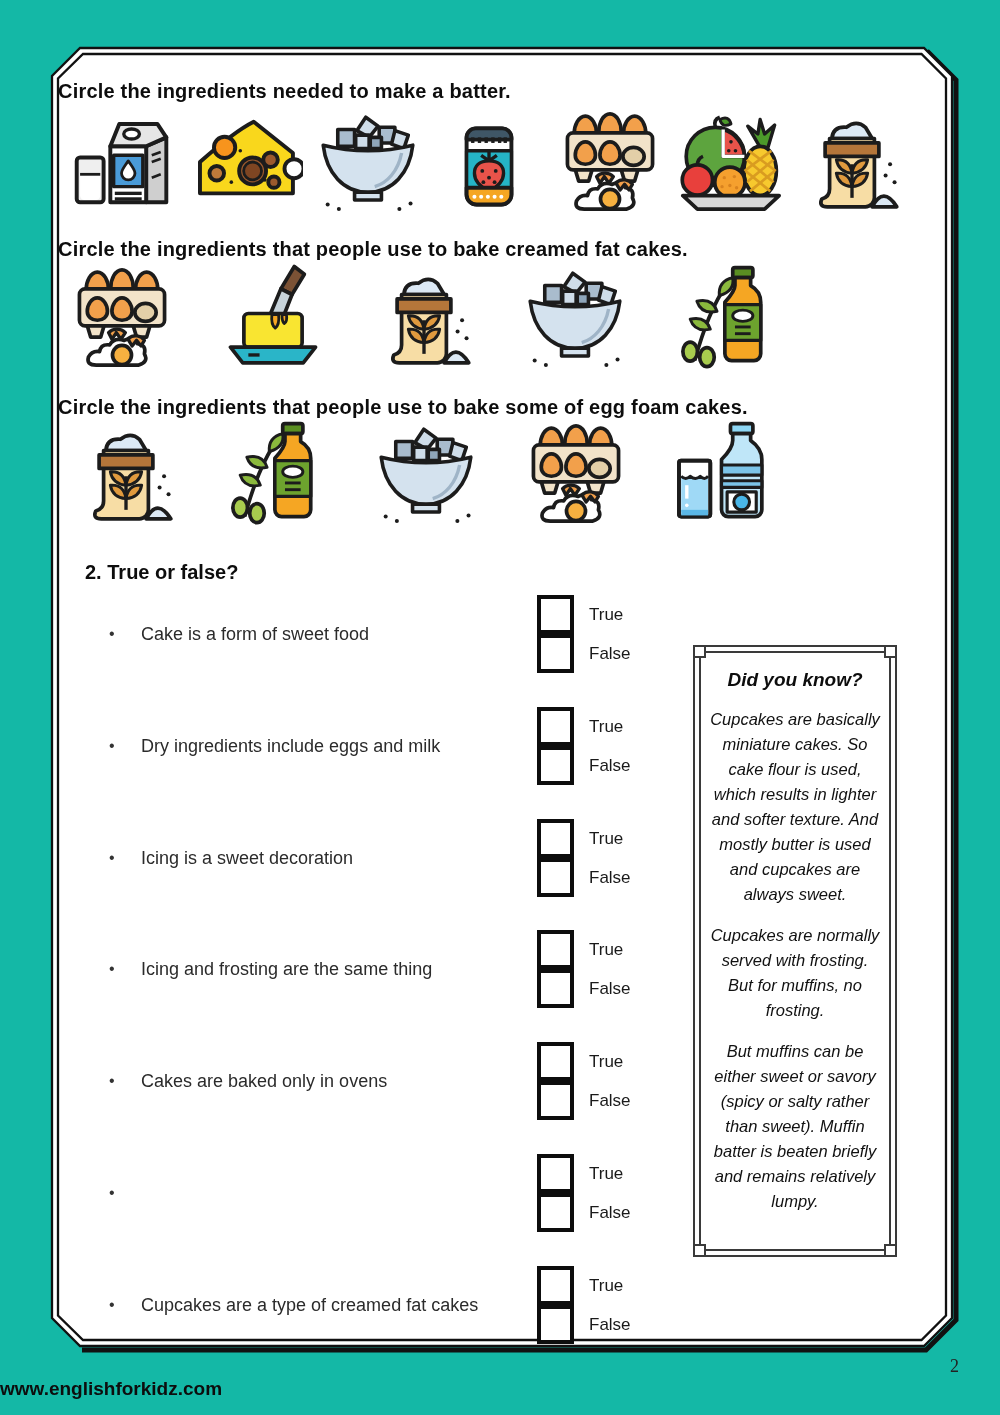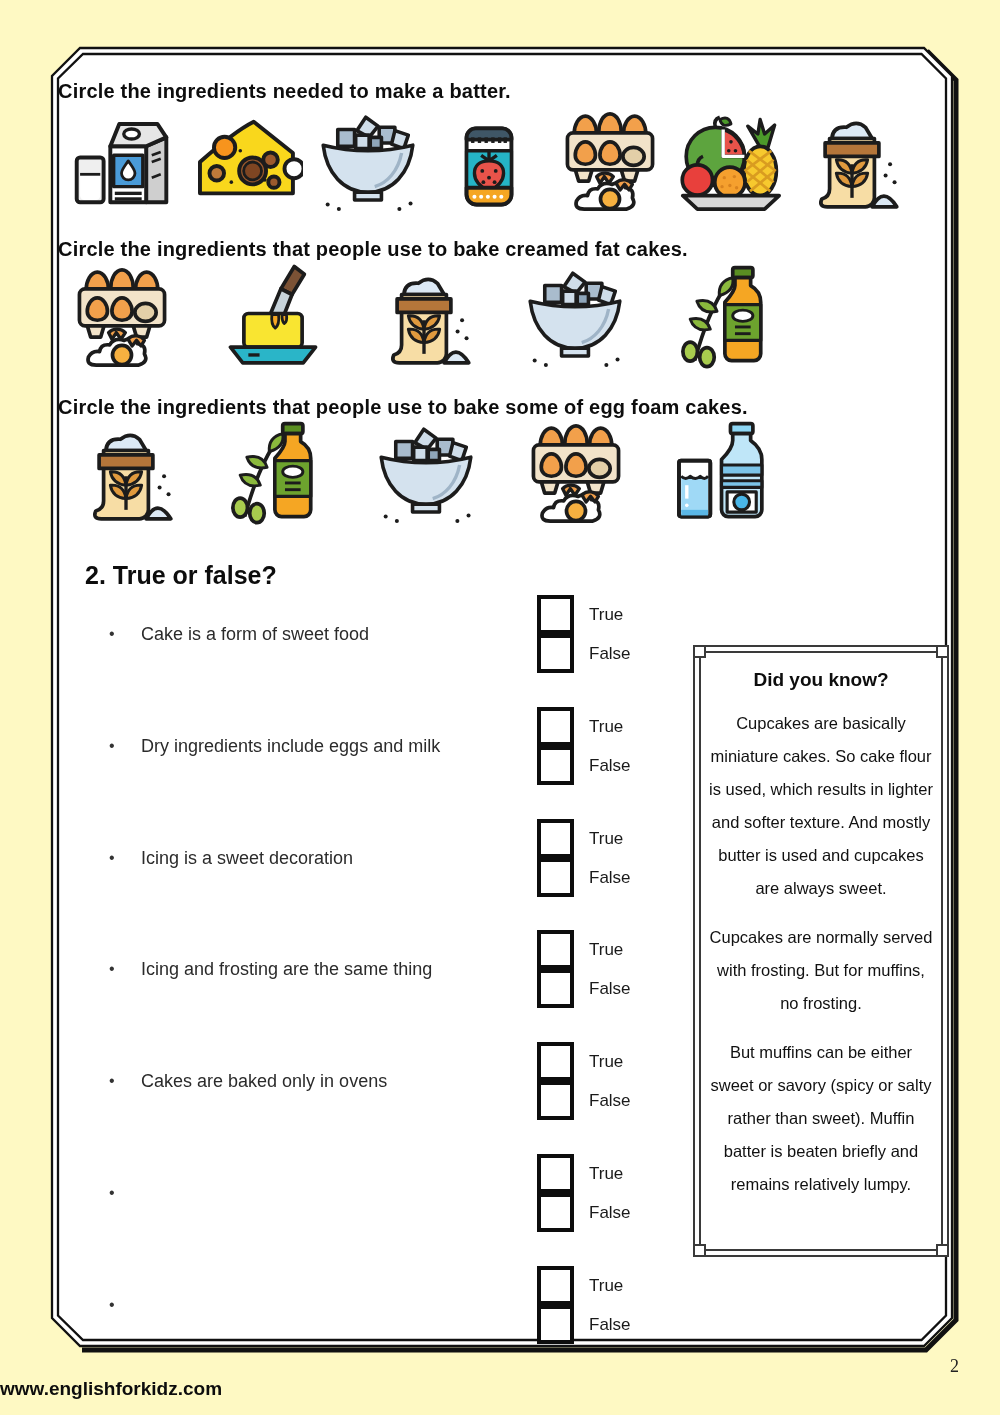--- a/index.html
+++ b/index.html
@@ -1,39 +1,39 @@
 <!DOCTYPE html>
 <html><head>
 <meta charset="utf-8">
 <style>
   html,body{margin:0;padding:0;background:#fff;}
-  .page{position:relative;width:1000px;height:1415px;background:#fef9c3;overflow:hidden;
+  .page{position:relative;width:1000px;height:1415px;background:#14b8a6;overflow:hidden;
         font-family:"Liberation Sans",sans-serif;color:#1a1a1a;}
   .frame-svg{position:absolute;inset:0;pointer-events:none;}
   .heading{position:absolute;font-size:20px;font-weight:800;letter-spacing:.2px;color:#0d0d0d;}
   .icon-row{position:absolute;display:flex;justify-content:space-between;align-items:flex-end;}
   .icon-slot{width:112px;height:112px;display:flex;align-items:flex-end;justify-content:center;}
   .ico{width:112px;height:112px;display:block;}
-  .tf-heading{position:absolute;left:85px;top:561px;font-size:25px;font-weight:800;color:#0d0d0d;}
+  .tf-heading{position:absolute;left:85px;top:561px;font-size:20px;font-weight:800;color:#0d0d0d;}
   .tf-row{position:absolute;left:85px;width:600px;height:112px;}
   .tf-text{position:absolute;left:24px;top:0;bottom:0;display:flex;align-items:center;
            font-size:18px;color:#2b2b2b;}
   .bullet{display:inline-block;width:18px;margin-right:14px;font-size:16px;color:#333;}
   .tf-boxes{position:absolute;left:452px;top:50%;transform:translateY(-50%);
             display:flex;flex-direction:column;gap:0;}
   .tf-opt{display:flex;align-items:center;gap:15px;}
   .cb{width:29px;height:31px;border:4px solid #0d0d0d;background:#fff;box-sizing:content-box;cursor:pointer;}
   .cb-label{font-size:17px;color:#1a1a1a;}
-  .dyk{position:absolute;left:693px;top:645px;width:256px;height:612px;border:2px solid #3a3a3a;box-sizing:border-box;background:#fff;}
+  .dyk{position:absolute;left:693px;top:645px;width:204px;height:612px;border:2px solid #3a3a3a;box-sizing:border-box;background:#fff;font-style:italic;}
   .dyk-inner{position:absolute;inset:4px;border:2px solid #3a3a3a;padding:10px 7px 0 7px;}
   .knot{position:absolute;width:9px;height:9px;background:#fff;border:2px solid #3a3a3a;}
   .knot.tl{left:-8px;top:-8px;} .knot.tr{right:-8px;top:-8px;}
   .knot.bl{left:-8px;bottom:-8px;} .knot.br{right:-8px;bottom:-8px;}
   .dyk-title{text-align:center;font-size:19px;font-weight:800;margin:6px 0 2px 0;color:#0d0d0d;}
-  .dyk p{margin:16px 0 0 0;text-align:center;font-size:16.5px;line-height:33px;color:#111;}
+  .dyk p{margin:16px 0 0 0;text-align:center;font-size:16.5px;line-height:25px;color:#111;}
   .footer{position:absolute;left:0;right:0;top:1378px;text-align:left;
           font-size:19px;font-weight:700;color:#0d0d0d;}
   .pagenum{position:absolute;left:950px;top:1356px;font-family:"Liberation Serif",serif;
            font-size:18px;color:#222;}
   .hidden-defs{position:absolute;width:0;height:0;overflow:hidden;}
 </style>
 </head>
 <body>
 
 <div class="page">
@@ -447,20 +447,21 @@
       <div class="tf-opt">
           <span class="cb"></span>
           <span class="cb-label">False</span>
         </div>
     </div>
   </div>
 
   <div class="tf-row" style="top:1249px;">
     <div class="tf-text">
         <span class="bullet">•</span>
+        <span>Cupcakes are a type of creamed fat cakes</span>
       </div>
     <div class="tf-boxes">
       <div class="tf-opt">
           <span class="cb"></span>
           <span class="cb-label">True</span>
         </div>
       <div class="tf-opt">
           <span class="cb"></span>
           <span class="cb-label">False</span>
         </div>

